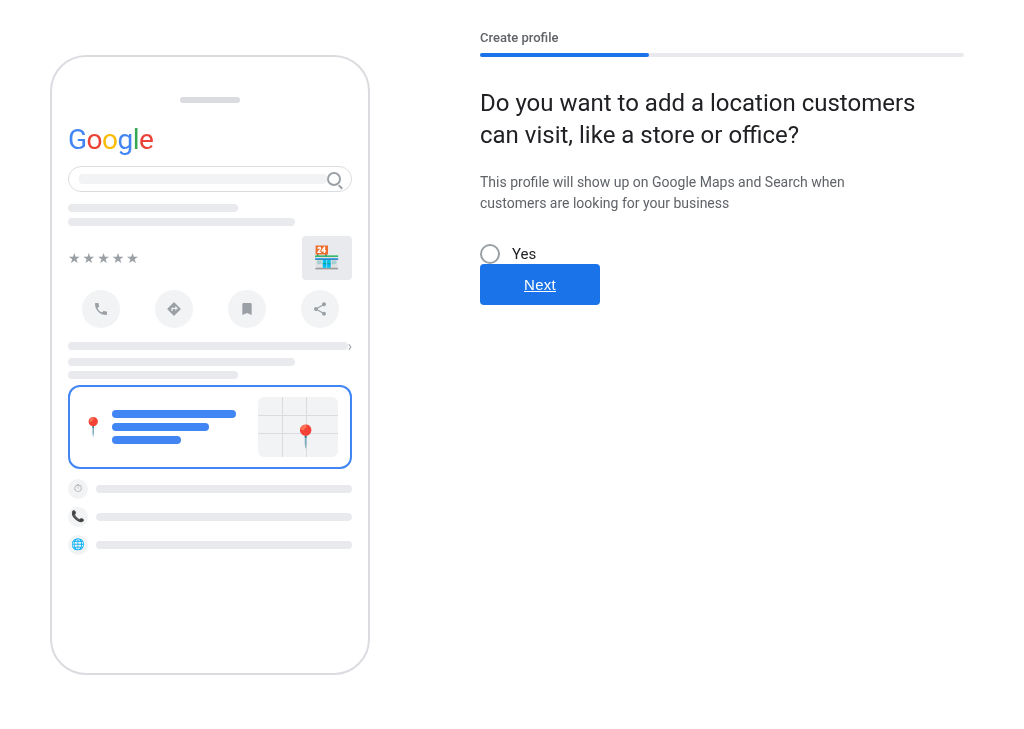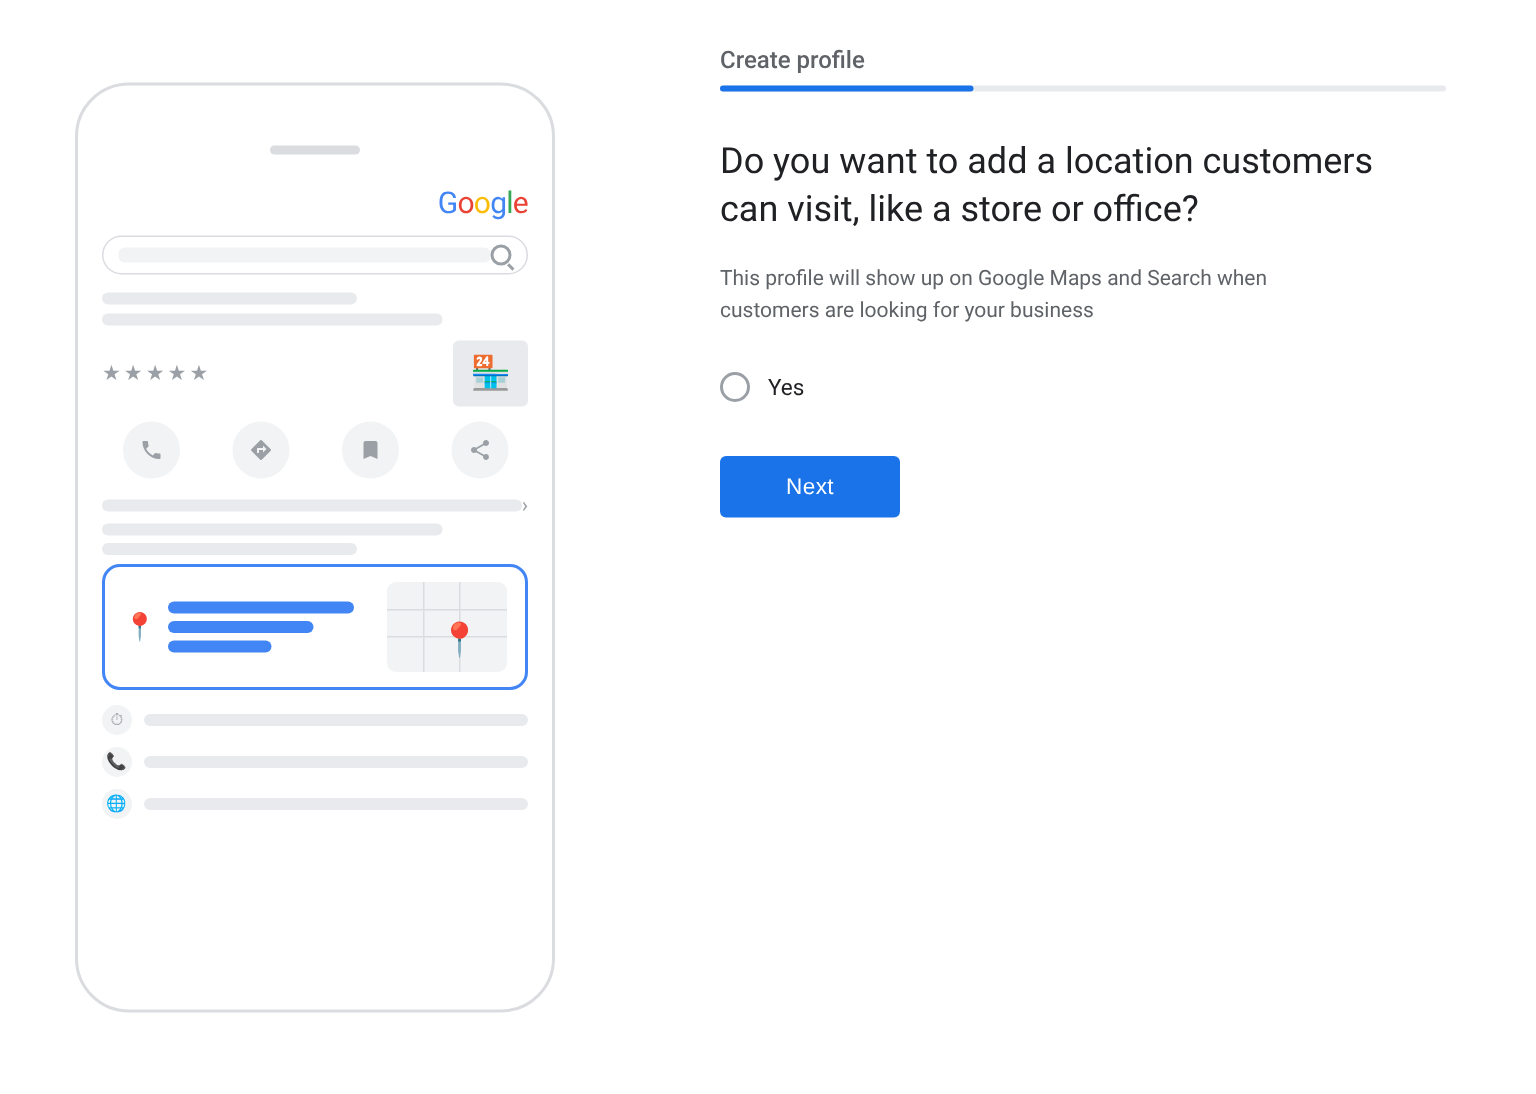--- a/index.html
+++ b/index.html
@@ -40,22 +40,22 @@
     .phone-speaker {
       width: 60px;
       height: 6px;
       background: #dadce0;
       border-radius: 3px;
       margin: 0 auto 20px;
     }
 
     
     .google-logo {
-      text-align: right;
-      font-size: 20px;
+      text-align: left;
+      font-size: 28px;
       font-weight: 400;
       margin-bottom: 10px;
       letter-spacing: -0.5px;
     }
     .g-blue { color: #4285F4; }
     .g-red { color: #EA4335; }
     .g-yellow { color: #FBBC05; }
     .g-green { color: #34A853; }
 
     
@@ -271,21 +271,21 @@
       padding: 30px 60px 40px 60px;
       display: flex;
       flex-direction: column;
     }
 
     
     .progress-section {
       margin-bottom: 30px;
     }
     .progress-label {
-      font-size: 16px;
+      font-size: 13px;
       color: #5f6368;
       margin-bottom: 8px;
       font-weight: 500;
     }
     .progress-bar-bg {
       height: 4px;
       background: #e8eaed;
       border-radius: 2px;
       width: 100%;
     }
@@ -312,21 +312,20 @@
       line-height: 1.5;
       margin-bottom: 30px;
       max-width: 420px;
     }
 
     
     .radio-group {
       display: flex;
       flex-direction: column;
       gap: 18px;
-      margin-bottom: 36px;
     }
     .radio-option {
       display: flex;
       align-items: center;
       gap: 12px;
       cursor: pointer;
     }
     .radio-circle {
       width: 20px;
       height: 20px;
@@ -345,20 +344,21 @@
       background: #1a73e8;
       color: #fff;
       border: none;
       border-radius: 4px;
       padding: 12px 28px;
       font-size: 15px;
       font-weight: 500;
       cursor: pointer;
       letter-spacing: 0.25px;
       width: 120px;
+      text-decoration: underline;
     }
   </style>
 </head>
 <body>
 
 <div class="left-panel">
   <div class="phone">
     <div class="phone-speaker"></div>
 
     <div class="google-logo">

